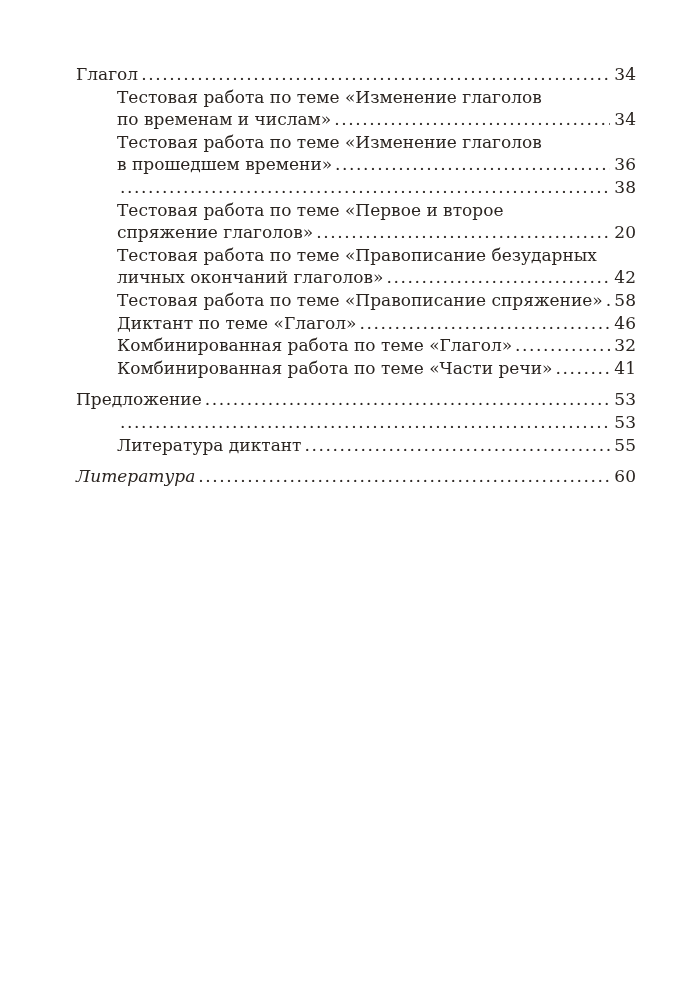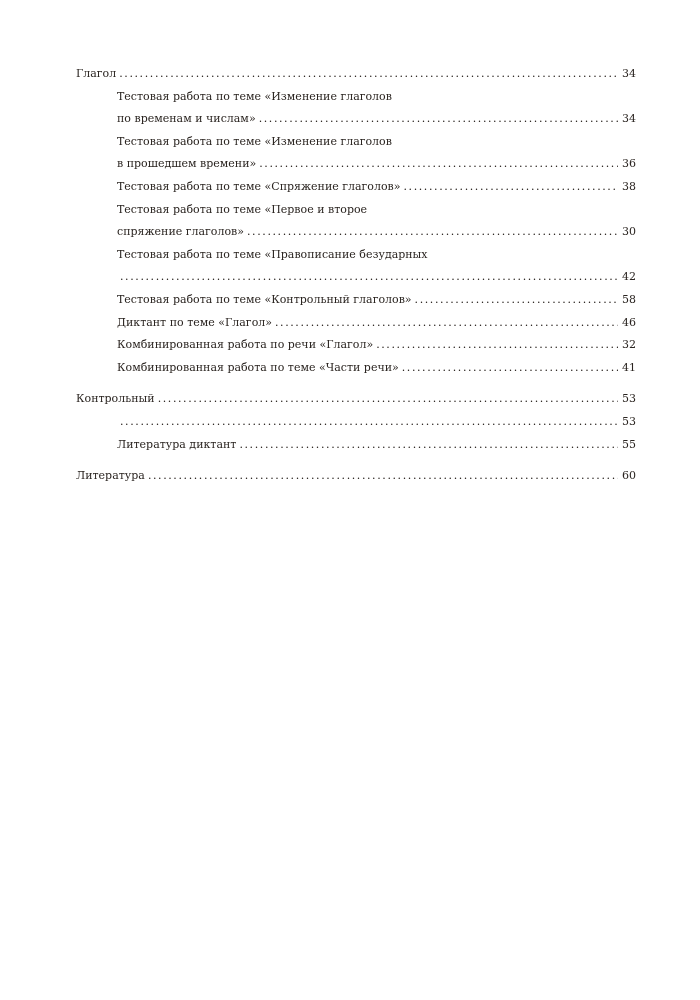--- a/index.html
+++ b/index.html
@@ -1,26 +1,26 @@
 <!DOCTYPE html>
 <html><head>
 <meta charset="utf-8">
 <style>
   html, body { margin: 0; padding: 0; background: #ffffff; }
   body { width: 700px; height: 1000px; position: relative; overflow: hidden;
     font-family: "DejaVu Serif", "Liberation Serif", serif; color: #2a2420; }
-  .toc { position: absolute; left: 76px; top: 63px; width: 560px; font-size: 11px; }
+  .toc { position: absolute; left: 76px; top: 63px; width: 560px; font-size: 17px; }
   .row { display: flex; align-items: baseline; height: 22.6px; line-height: 22.6px; white-space: nowrap; }
   .row.sub { padding-left: 41px; }
   .row .t { flex: 0 0 auto; }
   .row .dots { flex: 1 1 auto; overflow: hidden; margin: 0 4px 0 3px; letter-spacing: 1.6px; color: #2a2420; }
   .row .dots::before { content: "................................................................................................................................................................"; }
   .row .p { flex: 0 0 auto; text-align: left; }
   .gap { height: 9px; }
-  .italic { }
+  .italic { font-style: italic; }
 </style>
 </head>
 <body>
 
 <div class="toc">
 
   <div class="row">
     <span class="t">Глагол</span>
     <span class="dots"></span>
     <span class="p">34</span>
@@ -38,70 +38,70 @@
   <div class="row sub">
     <span class="t">Тестовая работа по теме «Изменение глаголов</span>
   </div>
   <div class="row sub">
     <span class="t">в прошедшем времени»</span>
     <span class="dots"></span>
     <span class="p">36</span>
   </div>
 
   <div class="row sub">
-    <span class="t">Тестовая работа по теме «Спряжение глаголов»</span>
     <span class="dots"></span>
     <span class="p">38</span>
   </div>
 
   <div class="row sub">
     <span class="t">Тестовая работа по теме «Первое и второе</span>
   </div>
   <div class="row sub">
     <span class="t">спряжение глаголов»</span>
     <span class="dots"></span>
-    <span class="p">30</span>
+    <span class="p">20</span>
   </div>
 
   <div class="row sub">
     <span class="t">Тестовая работа по теме «Правописание безударных</span>
   </div>
   <div class="row sub">
+    <span class="t">личных окончаний глаголов»</span>
     <span class="dots"></span>
     <span class="p">42</span>
   </div>
 
   <div class="row sub">
-    <span class="t">Тестовая работа по теме «Контрольный глаголов»</span>
+    <span class="t">Тестовая работа по теме «Правописание спряжение»</span>
     <span class="dots"></span>
     <span class="p">58</span>
   </div>
 
   <div class="row sub">
     <span class="t">Диктант по теме «Глагол»</span>
     <span class="dots"></span>
     <span class="p">46</span>
   </div>
 
   <div class="row sub">
-    <span class="t">Комбинированная работа по речи «Глагол»</span>
+    <span class="t">Комбинированная работа по теме «Глагол»</span>
     <span class="dots"></span>
     <span class="p">32</span>
   </div>
 
   <div class="row sub">
     <span class="t">Комбинированная работа по теме «Части речи»</span>
     <span class="dots"></span>
     <span class="p">41</span>
   </div>
 
   <div class="gap"></div>
 
   <div class="row">
-    <span class="t">Контрольный</span>
+    <span class="t">Предложение</span>
     <span class="dots"></span>
     <span class="p">53</span>
   </div>
 
   <div class="row sub">
     <span class="dots"></span>
     <span class="p">53</span>
   </div>
 
   <div class="row sub">

